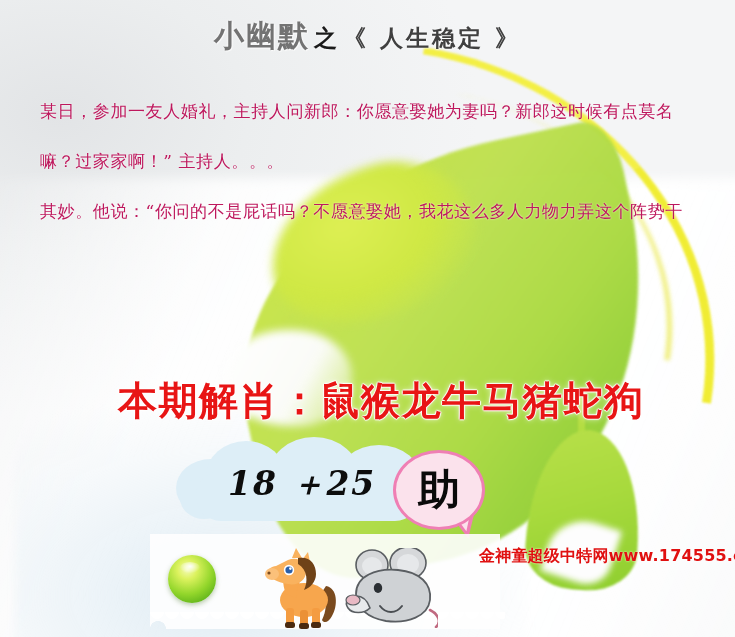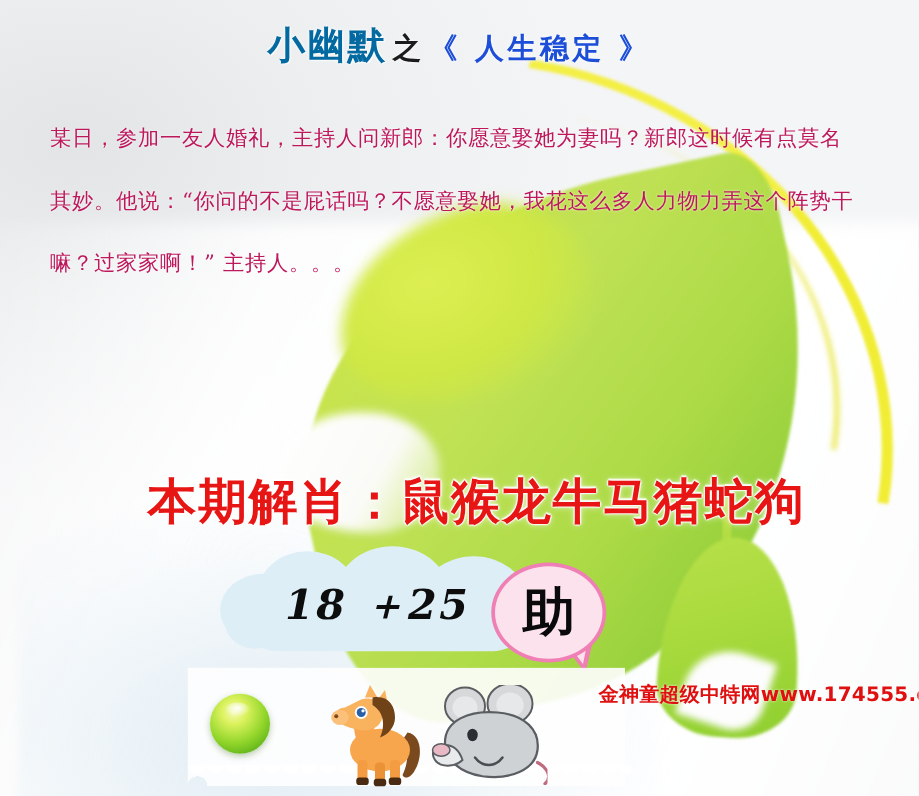--- a/index.html
+++ b/index.html
@@ -145,37 +145,37 @@
     left: 0;
     top: 16px;
     width: 735px;
     text-align: center;
     white-space: nowrap;
   }
   .title-main {
     font-family: "DejaVu Sans", "Liberation Sans", sans-serif;
     font-size: 30px;
     font-weight: bold;
-    color: #0369a1;
+    color: #737373;
     letter-spacing: 2px;
     text-shadow: 0 0 3px rgba(255,255,255,0.95), 1px 1px 0 rgba(255,255,255,0.6);
   }
   .title-zhi {
     font-family: "DejaVu Sans", "Liberation Sans", sans-serif;
     font-size: 23px;
     font-weight: bold;
     color: #1b1b1b;
     margin: 0 6px 0 4px;
     text-shadow: 0 0 3px rgba(255,255,255,0.9);
   }
   .title-sub {
     font-family: "DejaVu Sans", "Liberation Sans", sans-serif;
     font-size: 23px;
     font-weight: bold;
-    color: #1d4ed8;
+    color: #404040;
     letter-spacing: 3px;
     text-shadow: 0 0 3px rgba(255,255,255,0.95);
   }
 
   
   .joke {
     position: absolute;
     left: 40px;
     top: 80px;
     width: 668px;
@@ -398,22 +398,22 @@
   <div class="leaf-tip-stem"></div>
   <div class="leaf-tip"></div>
   <div class="leaf-tip-cut"></div>
 
   <div class="title-row">
     <span class="title-main">小幽默</span><span class="title-zhi">之</span><span class="title-sub">《 人生稳定 》</span>
   </div>
 
   <div class="joke">
     <div class="joke-line">某日，参加一友人婚礼，主持人问新郎：你愿意娶她为妻吗？新郎这时候有点莫名</div>
+    <div class="joke-line">嘛？过家家啊！” 主持人。。。</div>
     <div class="joke-line">其妙。他说：“你问的不是屁话吗？不愿意娶她，我花这么多人力物力弄这个阵势干</div>
-    <div class="joke-line">嘛？过家家啊！” 主持人。。。</div>
   </div>
 
   <div class="forecast">本期解肖：鼠猴龙牛马猪蛇狗</div>
 
   <div class="cloud-bubble">
     <div class="puff p1"></div>
     <div class="puff p2"></div>
     <div class="puff p3"></div>
     <div class="puff p4"></div>
     <div class="puff p6"></div>

